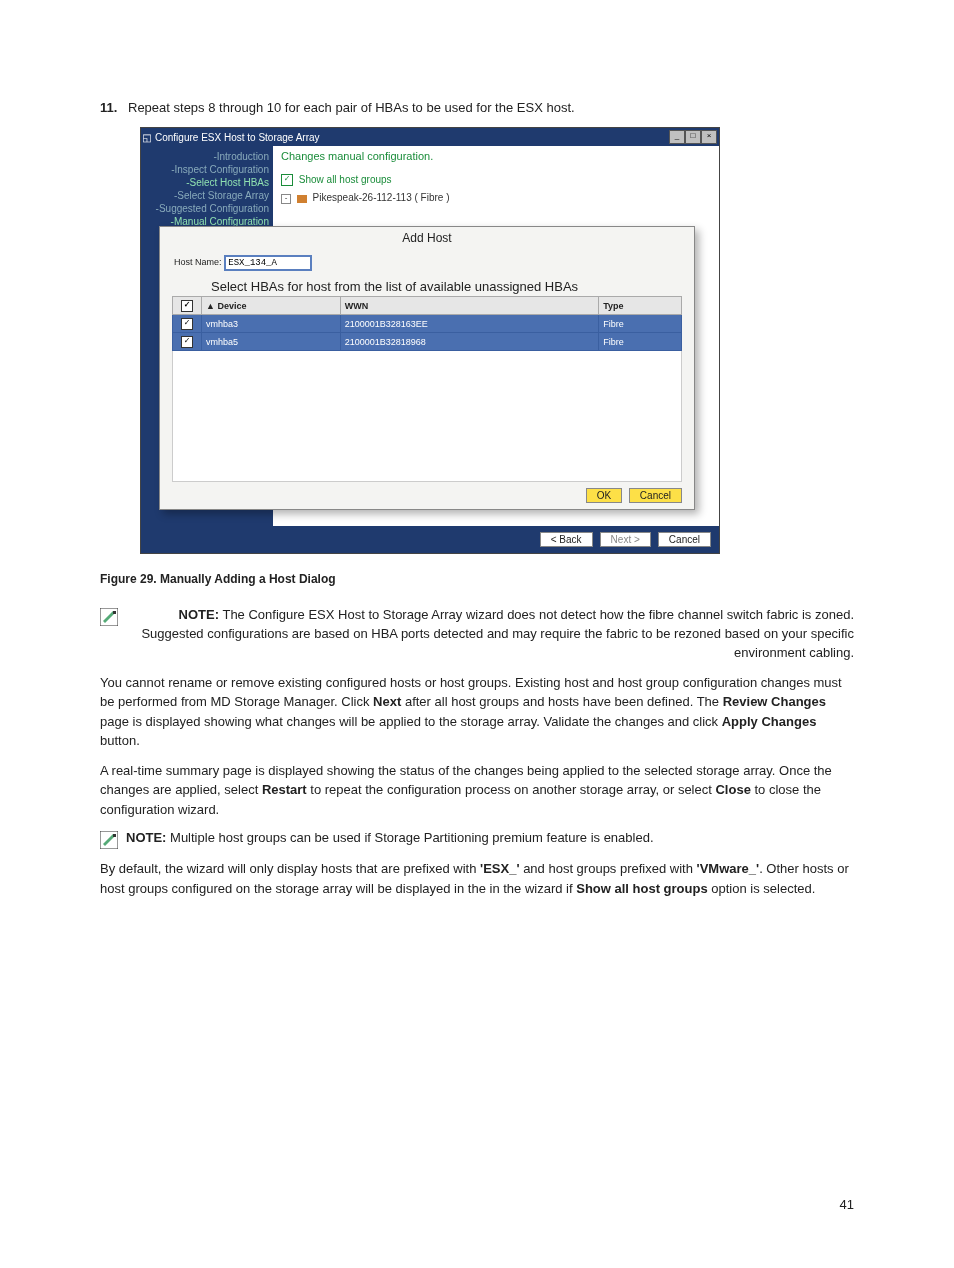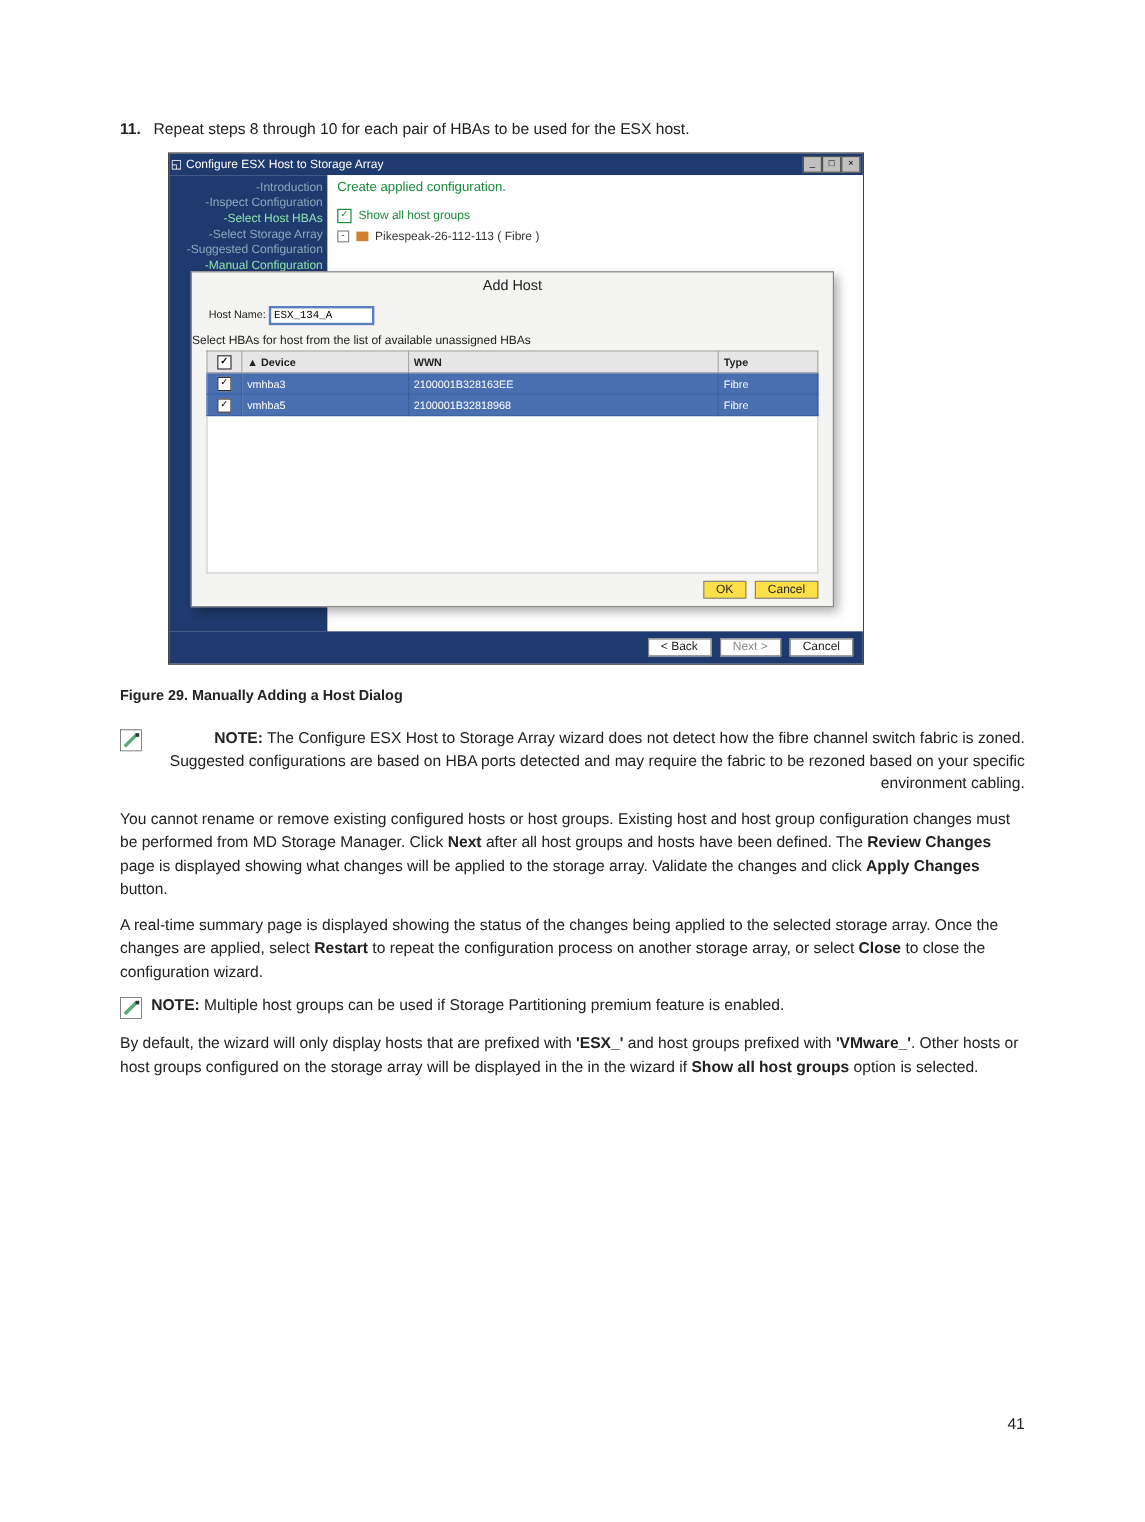--- a/index.html
+++ b/index.html
@@ -168,23 +168,24 @@
     color: #222;
   }
   .host-input {
     border: 2px solid #5a7fbf;
     font-size: 9px;
     padding: 1px 2px;
     width: 80px;
     font-family: Liberation Mono, monospace;
   }
   .sel-text {
-    padding: 6px 10px 2px 0;
-    font-size: 10px;
-    color: #222;
+    padding: 6px 10px 2px 15px;
+    font-size: 13px;
+    color: #222;
+    margin-left: 36px;
   }
   .hba-table {
     margin: 0 12px;
     border-collapse: collapse;
     width: calc(100% - 24px);
     font-size: 9px;
   }
   .hba-table th {
     background: #e6e6e6;
     border: 1px solid #aaa;
@@ -266,21 +267,21 @@
   }
   .note-icon svg { width: 18px; height: 18px; }
   .para {
     font-size: 13px;
     line-height: 1.5;
     margin: 10px 0;
   }
   strong { font-weight: bold; }
   .page-num {
     position: absolute;
-    bottom: 46px;
+    bottom: 28px;
     right: 100px;
     font-size: 13px;
   }
 </style>
 </head>
 <body>
 
 <div class="page">
 
   <div class="step-line">
@@ -304,21 +305,21 @@
           <div>-<span>Introduction</span></div>
           <div>-<span>Inspect Configuration</span></div>
           <div class="sel">-<span>Select Host HBAs</span></div>
           <div>-<span>Select Storage Array</span></div>
           <div>-<span>Suggested Configuration</span></div>
           <div class="sel">-<span>Manual Configuration</span></div>
           <div>-<span>Re</span></div>
           <div>-<span>Ap</span></div>
         </div>
         <div class="main-area">
-          <div class="create-line">Create applied configuration.</div>
+          <div class="create-line">Changes manual configuration.</div>
           <div class="chk-line">
             <span class="chk-box">✓</span>
             <span>Show all host groups</span>
           </div>
           <div class="tree-line">
             <span class="tree-box">-</span>
             <span class="tree-icon"></span>
             <span>Pikespeak-26-112-113 ( Fibre )</span>
           </div>
         </div>

